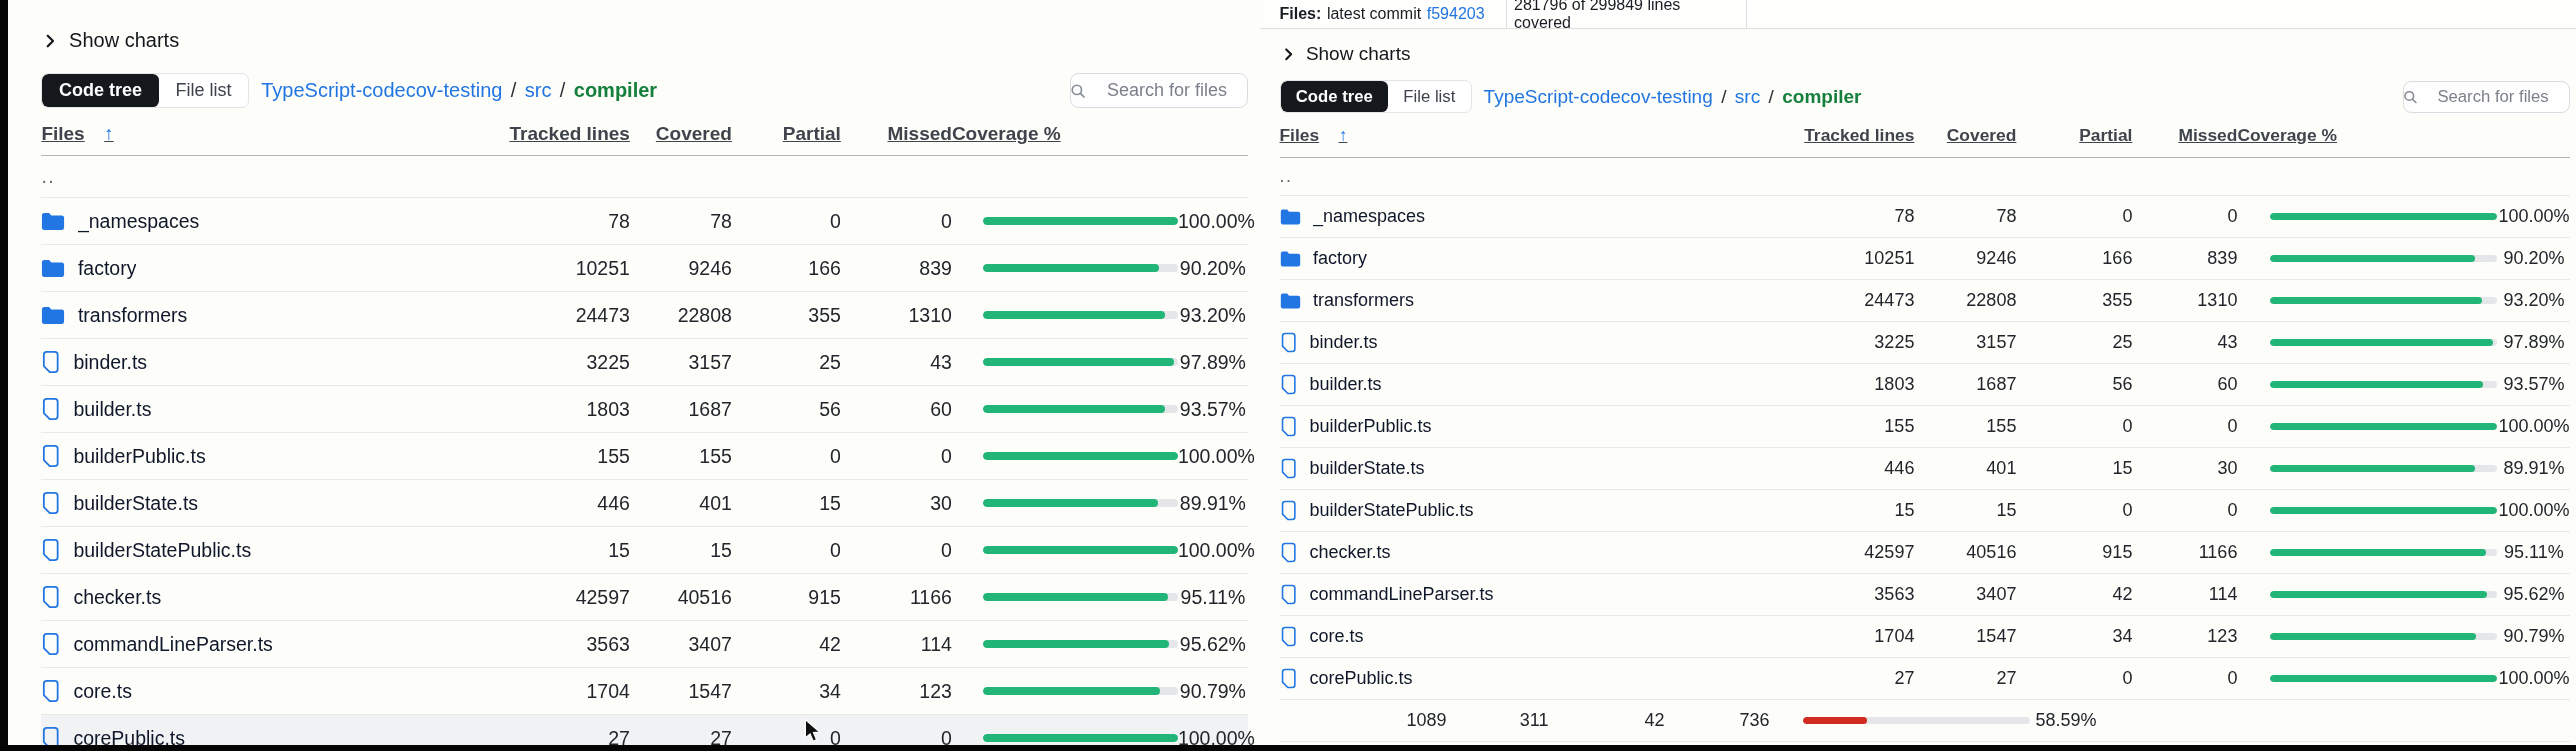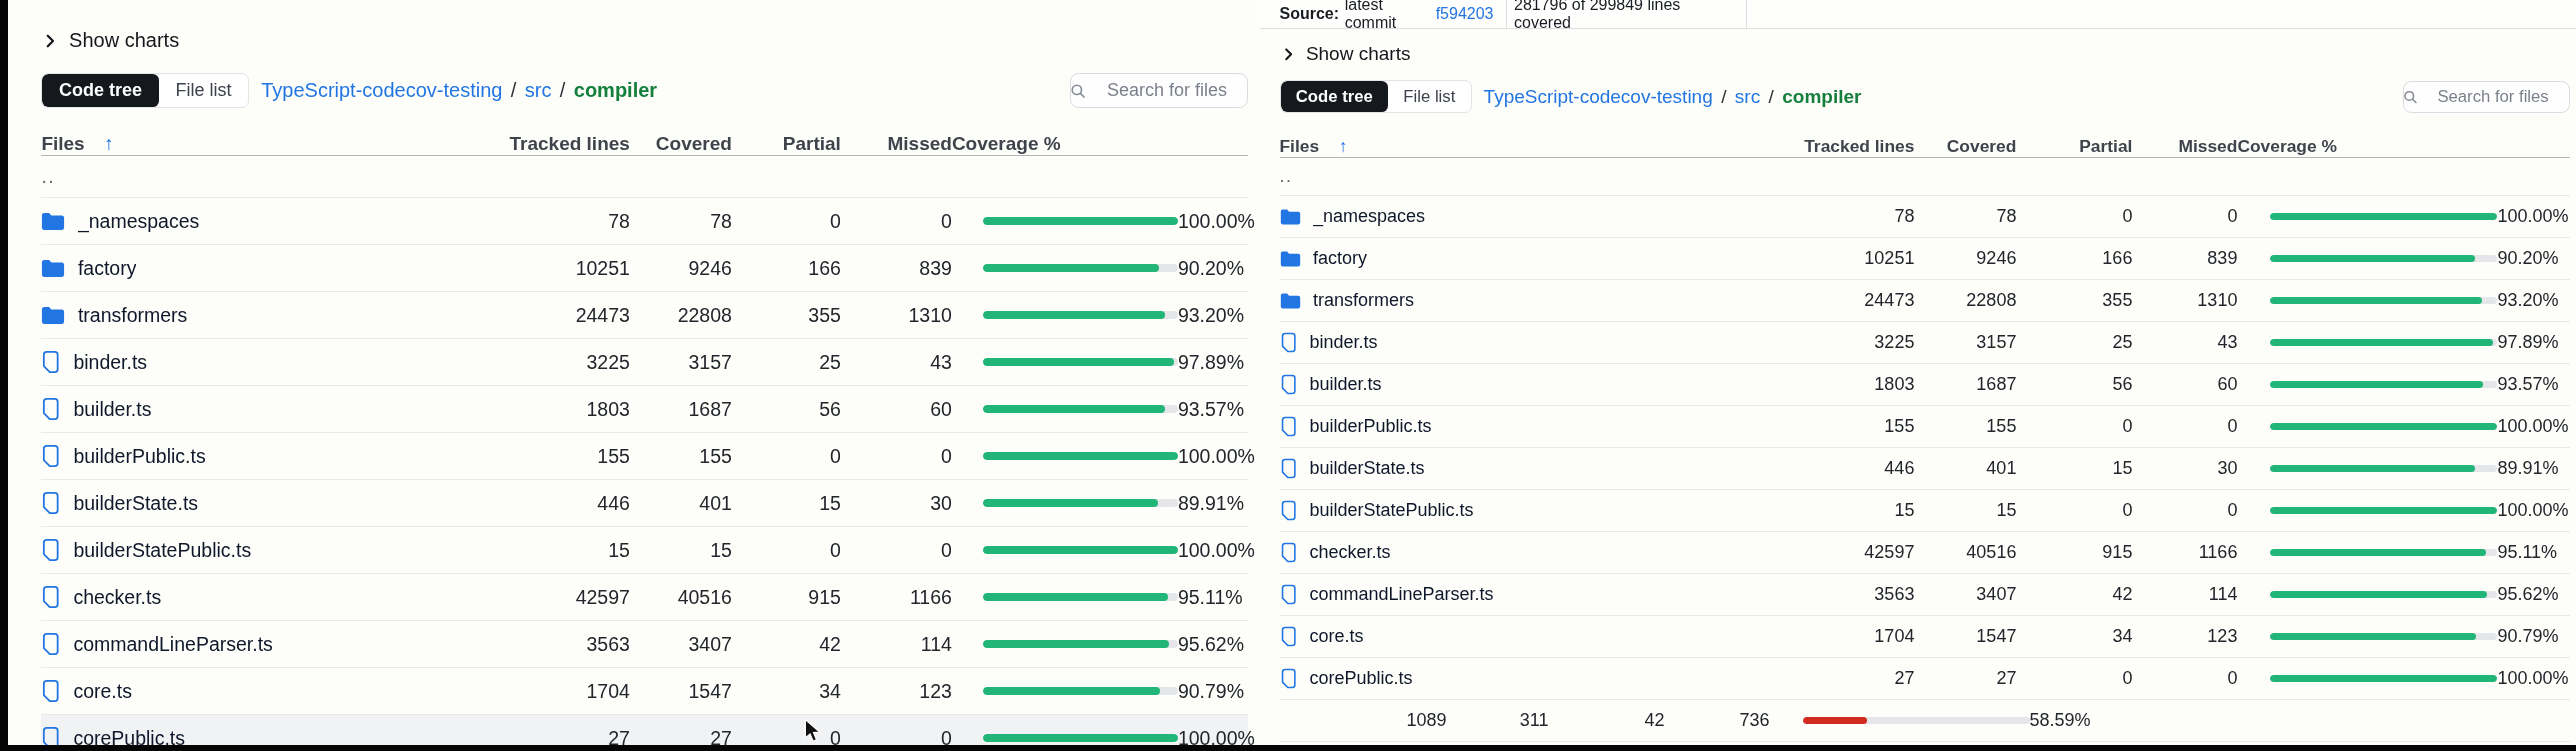--- a/index.html
+++ b/index.html
@@ -57,21 +57,21 @@
   .search input {
     border: 0.7px solid #d9dbe0; border-radius: 8.4px; background: #fefefe;
     color: #3c424b; outline: none;
   }
   .panel-left  .search input { width: 178px; height: 35px; font-size: 18px; padding: 0 9.7px 0 36px; }
   .panel-right .search input { width: 167px; height: 32px; font-size: 16.7px; padding: 0 8.4px 0 33px; }
   .search input::placeholder { color: #7b818b; }
   .search .mag { position: absolute; left: 11px; top: 50%; transform: translateY(-50%); display: flex; }
 
   
-  .thead { display: flex; align-items: flex-end; font-weight: 600; color: #3f444c; }
+  .thead { display: flex; align-items: flex-start; font-weight: 600; color: #3f444c; text-decoration: underline; }
   .panel-left  .thead { margin-top: 15.3px; height: 33px; border-bottom: 1.4px solid #b2b5ba; font-size: 19px; }
   .panel-right .thead { margin-top: 11px; height: 33px; border-bottom: 1.4px solid #b2b5ba; font-size: 17.4px; }
   .cell { flex: none; }
   .col-name { flex: 1 1 auto; display: flex; align-items: center; gap: 12.5px; min-width: 0; }
   .num { text-align: right; }
   .panel-left  .col-tracked { width: 167px; } .panel-left  .col-covered { width: 102px; }
   .panel-left  .col-partial { width: 109px; } .panel-left  .col-missed  { width: 111px; }
   .panel-left  .col-coverage { width: 296px; }
   .panel-right .col-tracked { width: 167px; } .panel-right .col-covered { width: 102px; }
   .panel-right .col-partial { width: 116px; } .panel-right .col-missed  { width: 105px; }
@@ -95,21 +95,21 @@
   .panel-left  .icon-file { width: 19.5px; height: 24px; }
   .panel-right .icon-file { width: 17.4px; height: 21px; }
 
   .col-coverage { display: flex; align-items: center; }
   .panel-left  .row .col-coverage { padding-left: 31px; }
   .panel-right .row .col-coverage { padding-left: 33px; }
   .bar { height: 8.4px; border-radius: 4.9px; background: #e4e6e9; overflow: hidden; flex: none; }
   .panel-left  .bar { width: 195px; }
   .panel-right .bar { width: 227px; height: 7.7px; }
   .bar-fill { height: 100%; border-radius: 4.9px; }
-  .pct { flex: 1 1 auto; text-align: left; color: #22262c; }
+  .pct { flex: 1 1 auto; text-align: center; color: #22262c; }
   .row.type-up .bar { visibility: hidden; }
 
   
   .cursor { position: absolute; left: 804px; top: 718px; z-index: 60; pointer-events: none; }
 </style>
 </head>
 <body>
 
 <div class="screen">
   <div class="edge-left"></div>
@@ -406,21 +406,21 @@
       <span class="pct num">100.00%</span>
     </div>
   </div>
       </div>
   </div>
 
   <div class="panel panel-right">
 
     <div class="source-bar">
       <div class="source-cell first">
-        <b>Source:</b>
+        <b>Files:</b>
         <span>latest commit</span>
         <span class="link" style="margin-left:5.6px">f594203</span>
       </div>
       <div class="source-cell second">
         <span>281796 of 299849 lines covered</span>
       </div>
     </div>
 
     <div class="show-charts">
       <span class="chev">

